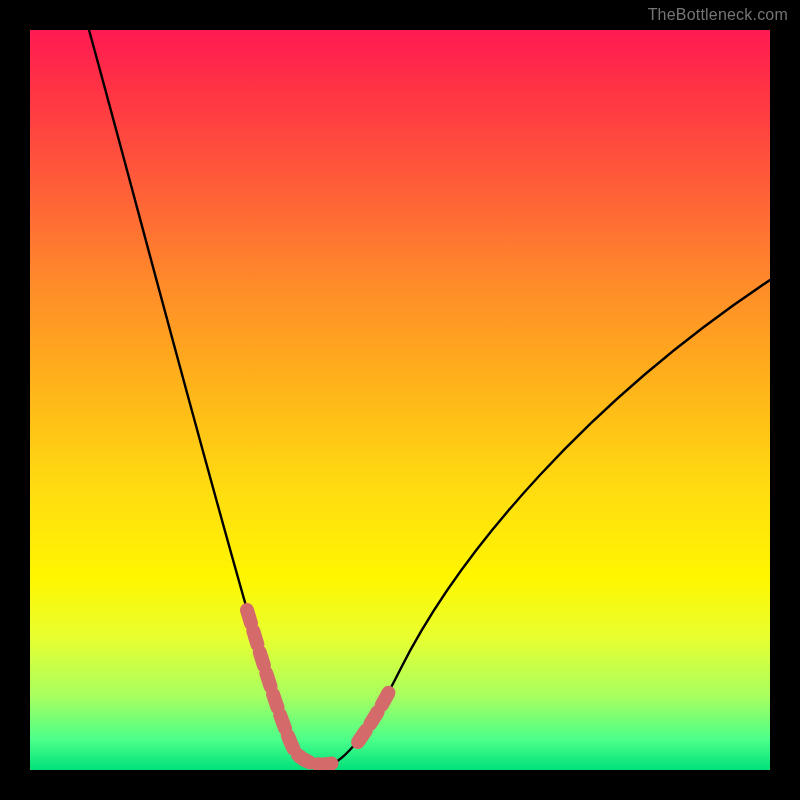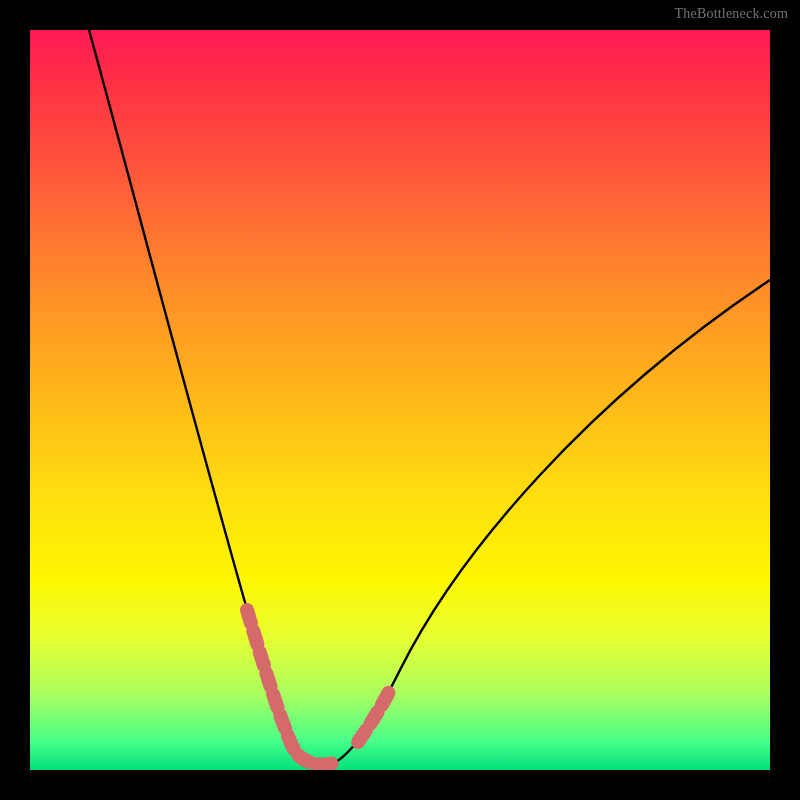--- a/index.html
+++ b/index.html
@@ -32,22 +32,22 @@
   .plot-area svg {
     position: absolute;
     inset: 0;
     width: 740px;
     height: 740px;
   }
   .watermark {
     position: absolute;
     top: 6px;
     right: 12px;
-    font-family: Liberation Serif, serif;
-    font-size: 14px;
+    font-family: Liberation Sans, sans-serif;
+    font-size: 16px;
     color: #747474;
     letter-spacing: 0.2px;
   }
 </style>
 </head>
 <body>
 
 <div class="outer">
 
   <div class="watermark">TheBottleneck.com</div>

